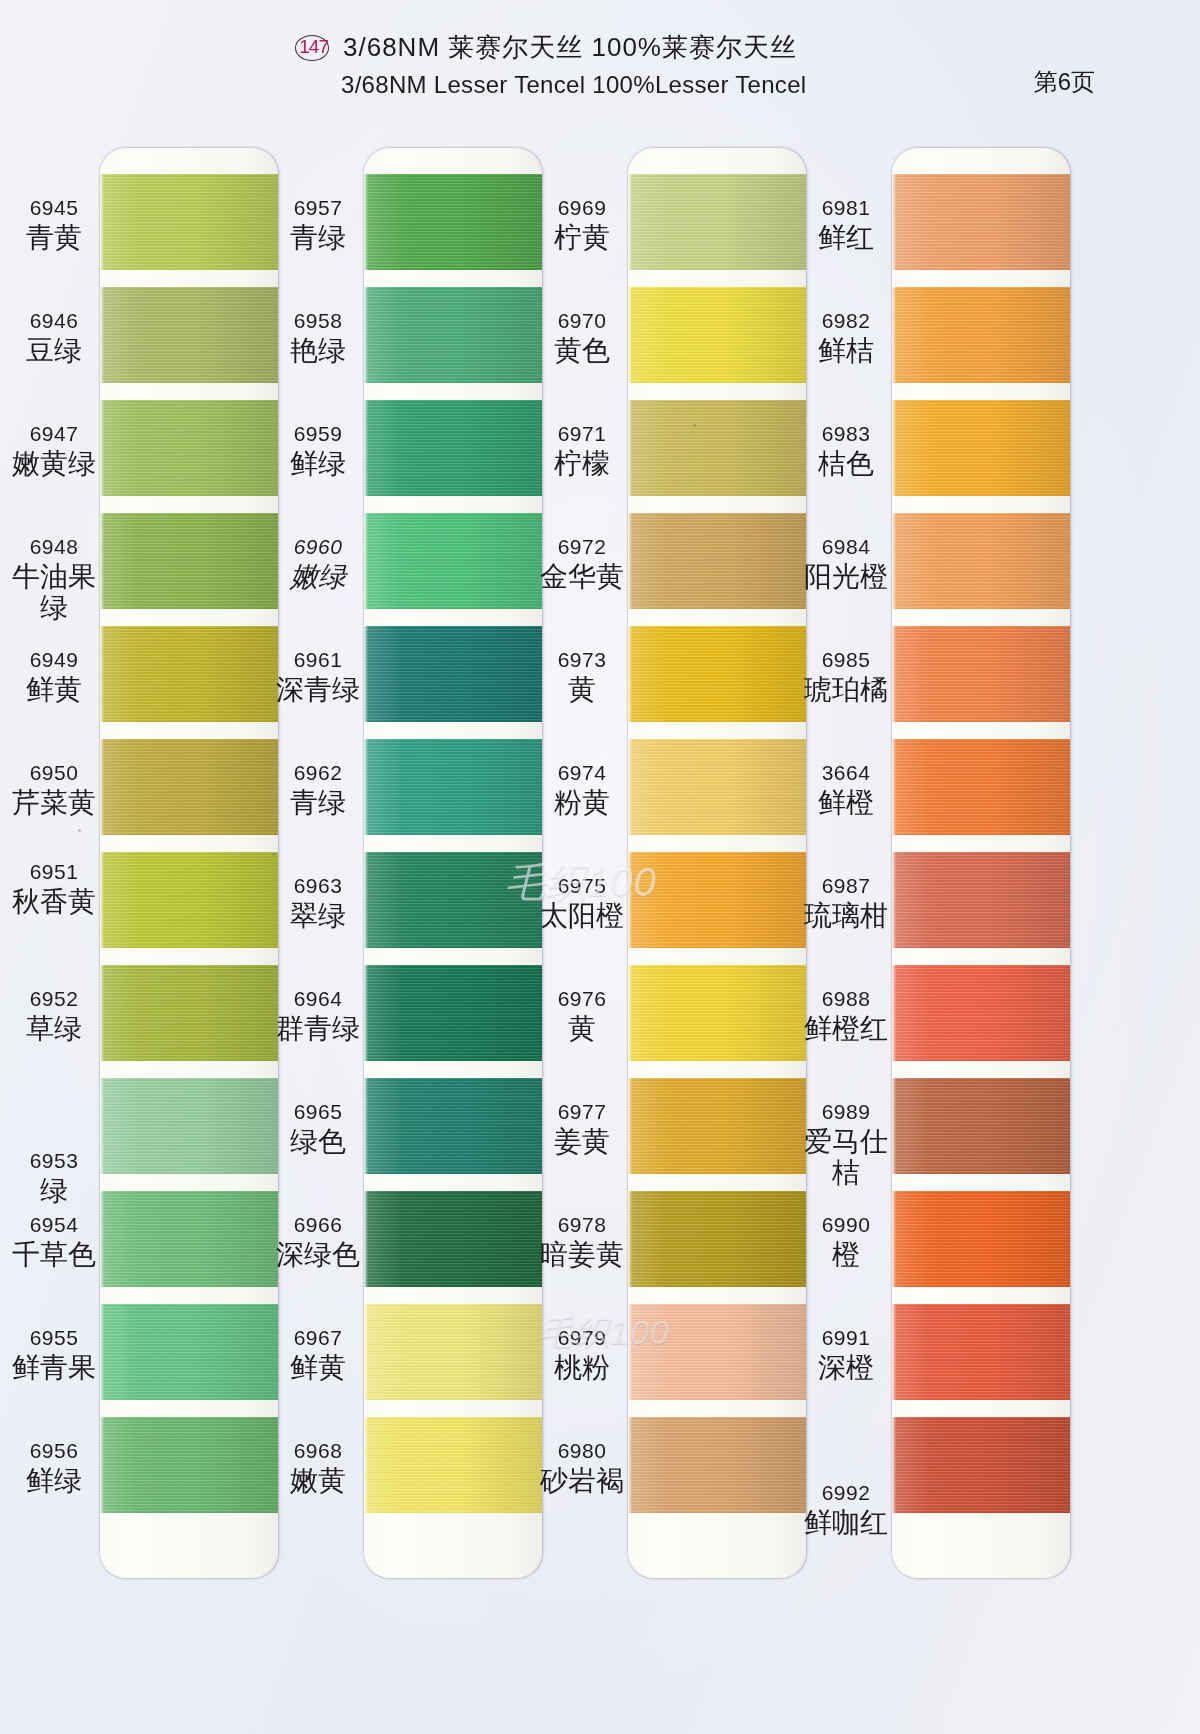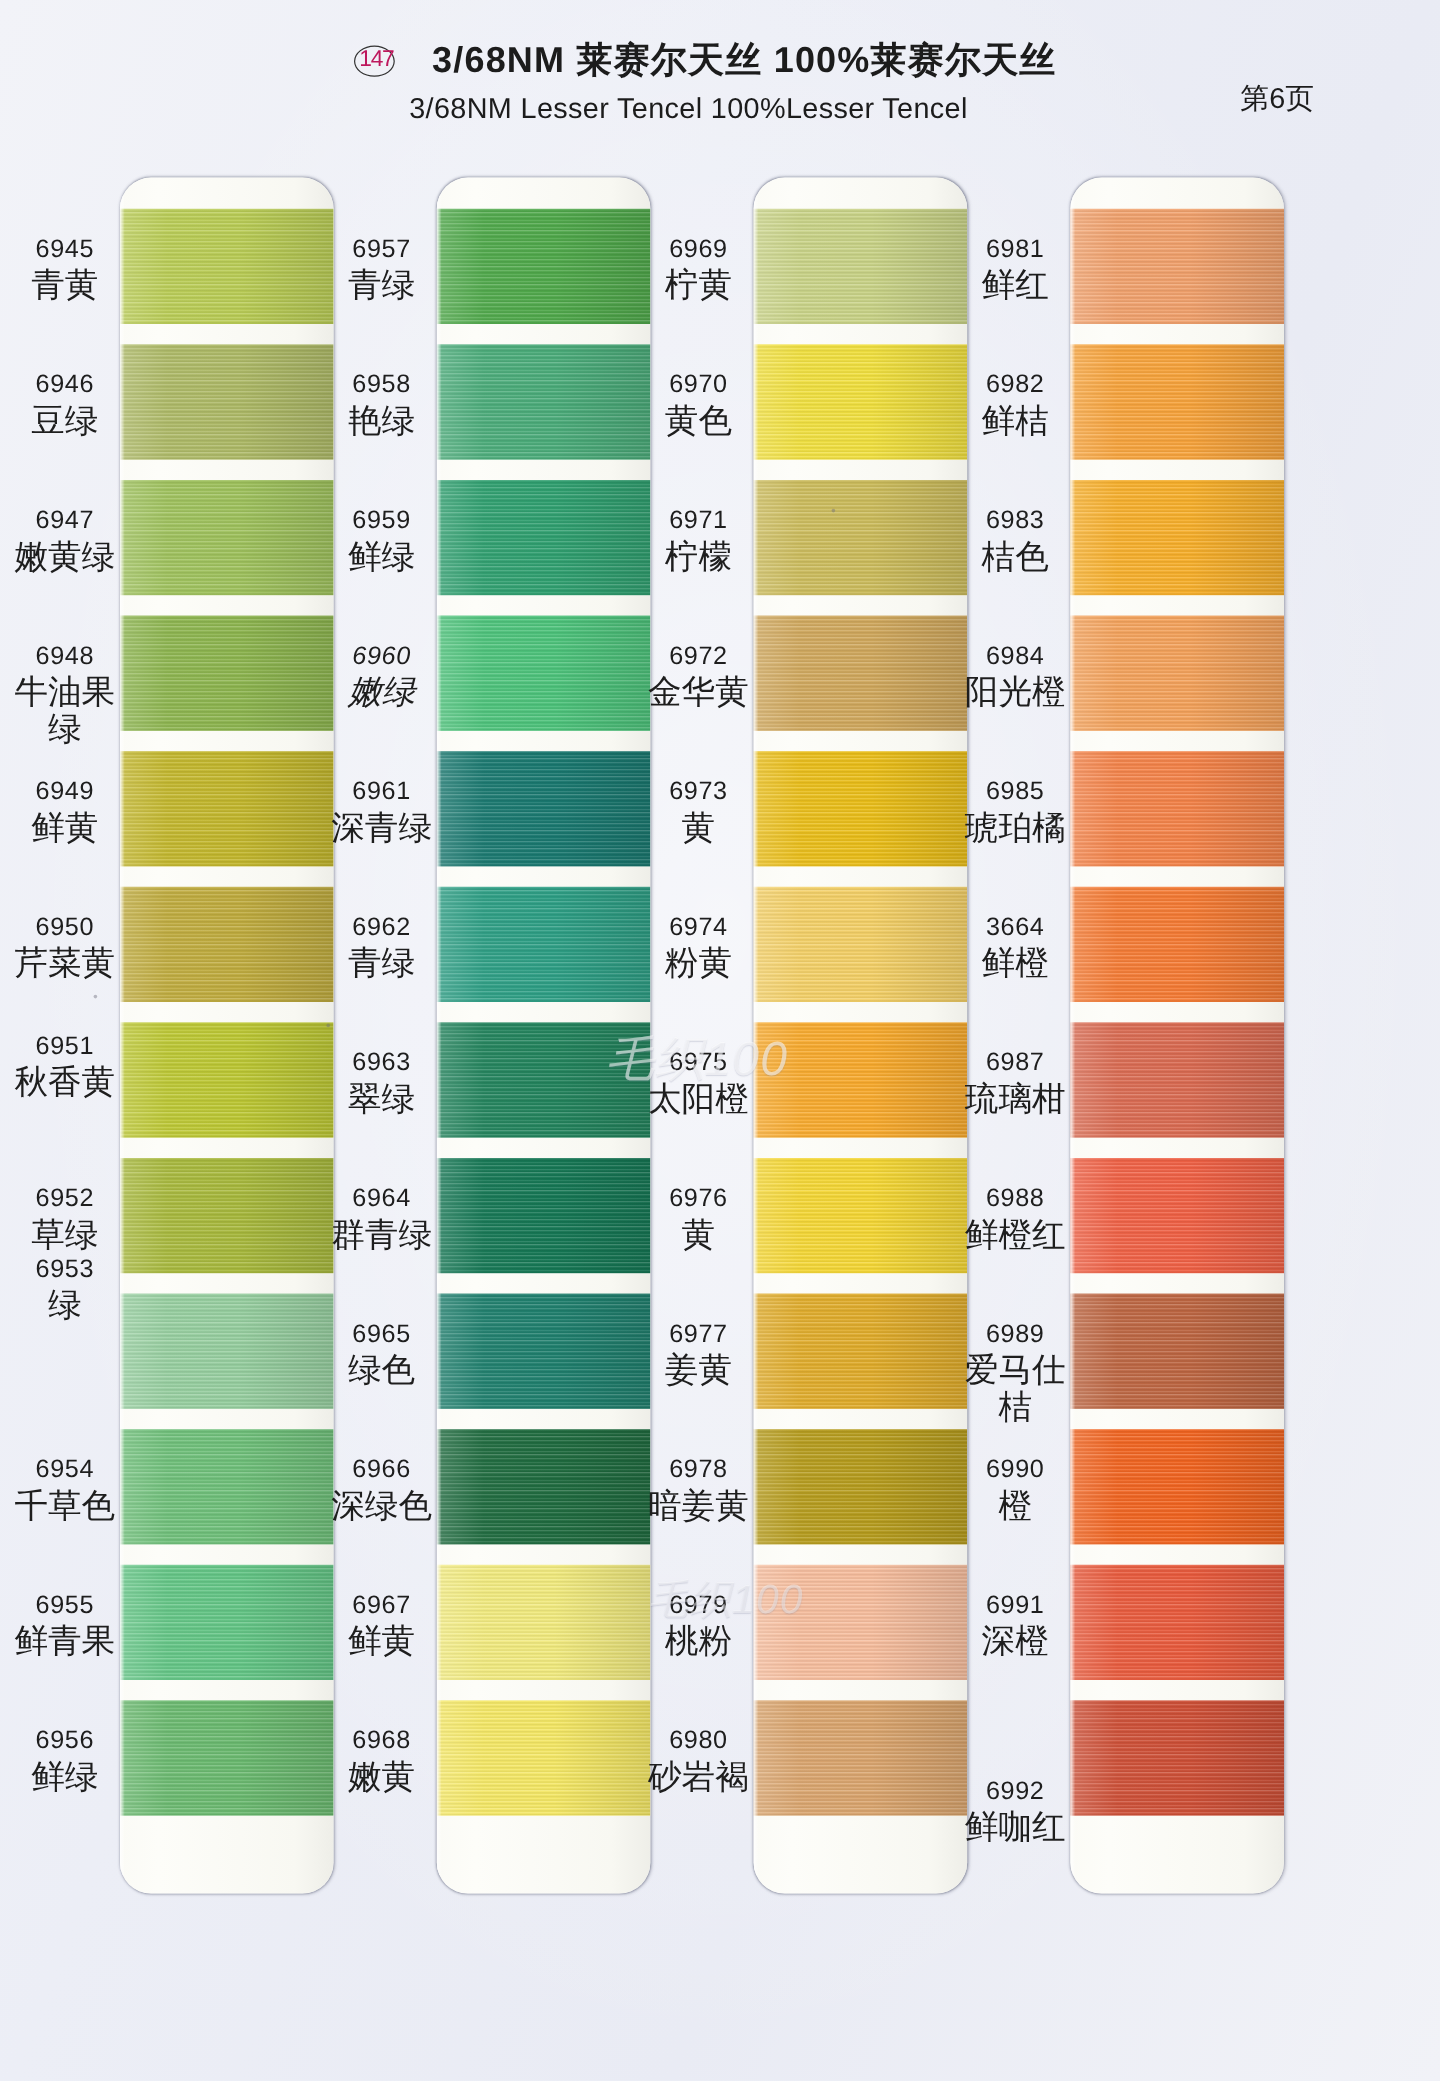--- a/index.html
+++ b/index.html
@@ -58,25 +58,24 @@
     border: 1.6px solid #333;
     border-radius: 50%;
     font-size: 19px;
     line-height: 22px;
     text-align: right;
     letter-spacing: -1px;
     color: #be185d;
     flex: none;
   }
   .title-cn {
-    font-size: 30px;
+    font-size: 26px;
     letter-spacing: 1px;
     color: #1c1c1c;
-    font-weight: 700;
-    margin-left: 17px;
+    font-weight: 400;
   }
   .title-en {
     font-size: 24px;
     color: #1c1c1c;
     margin: 6px 0 0 46px;
     letter-spacing: 0.3px;
     white-space: nowrap;
   }
   .page-no {
     position: absolute;
@@ -299,21 +298,21 @@
         <span class="name">芹菜黄</span>
       </div>
       <div class="label" style="top: 712px; margin-top: 10px;">
         <span class="code">6951</span>
         <span class="name">秋香黄</span>
       </div>
       <div class="label" style="top: 849px;">
         <span class="code">6952</span>
         <span class="name">草绿</span>
       </div>
-      <div class="label" style="top: 908px;">
+      <div class="label" style="top: 1011px;">
         <span class="code">6953</span>
         <span class="name">绿</span>
       </div>
       <div class="label" style="top: 1075px;">
         <span class="code">6954</span>
         <span class="name">千草色</span>
       </div>
       <div class="label" style="top: 1188px;">
         <span class="code">6955</span>
         <span class="name">鲜青果</span>

